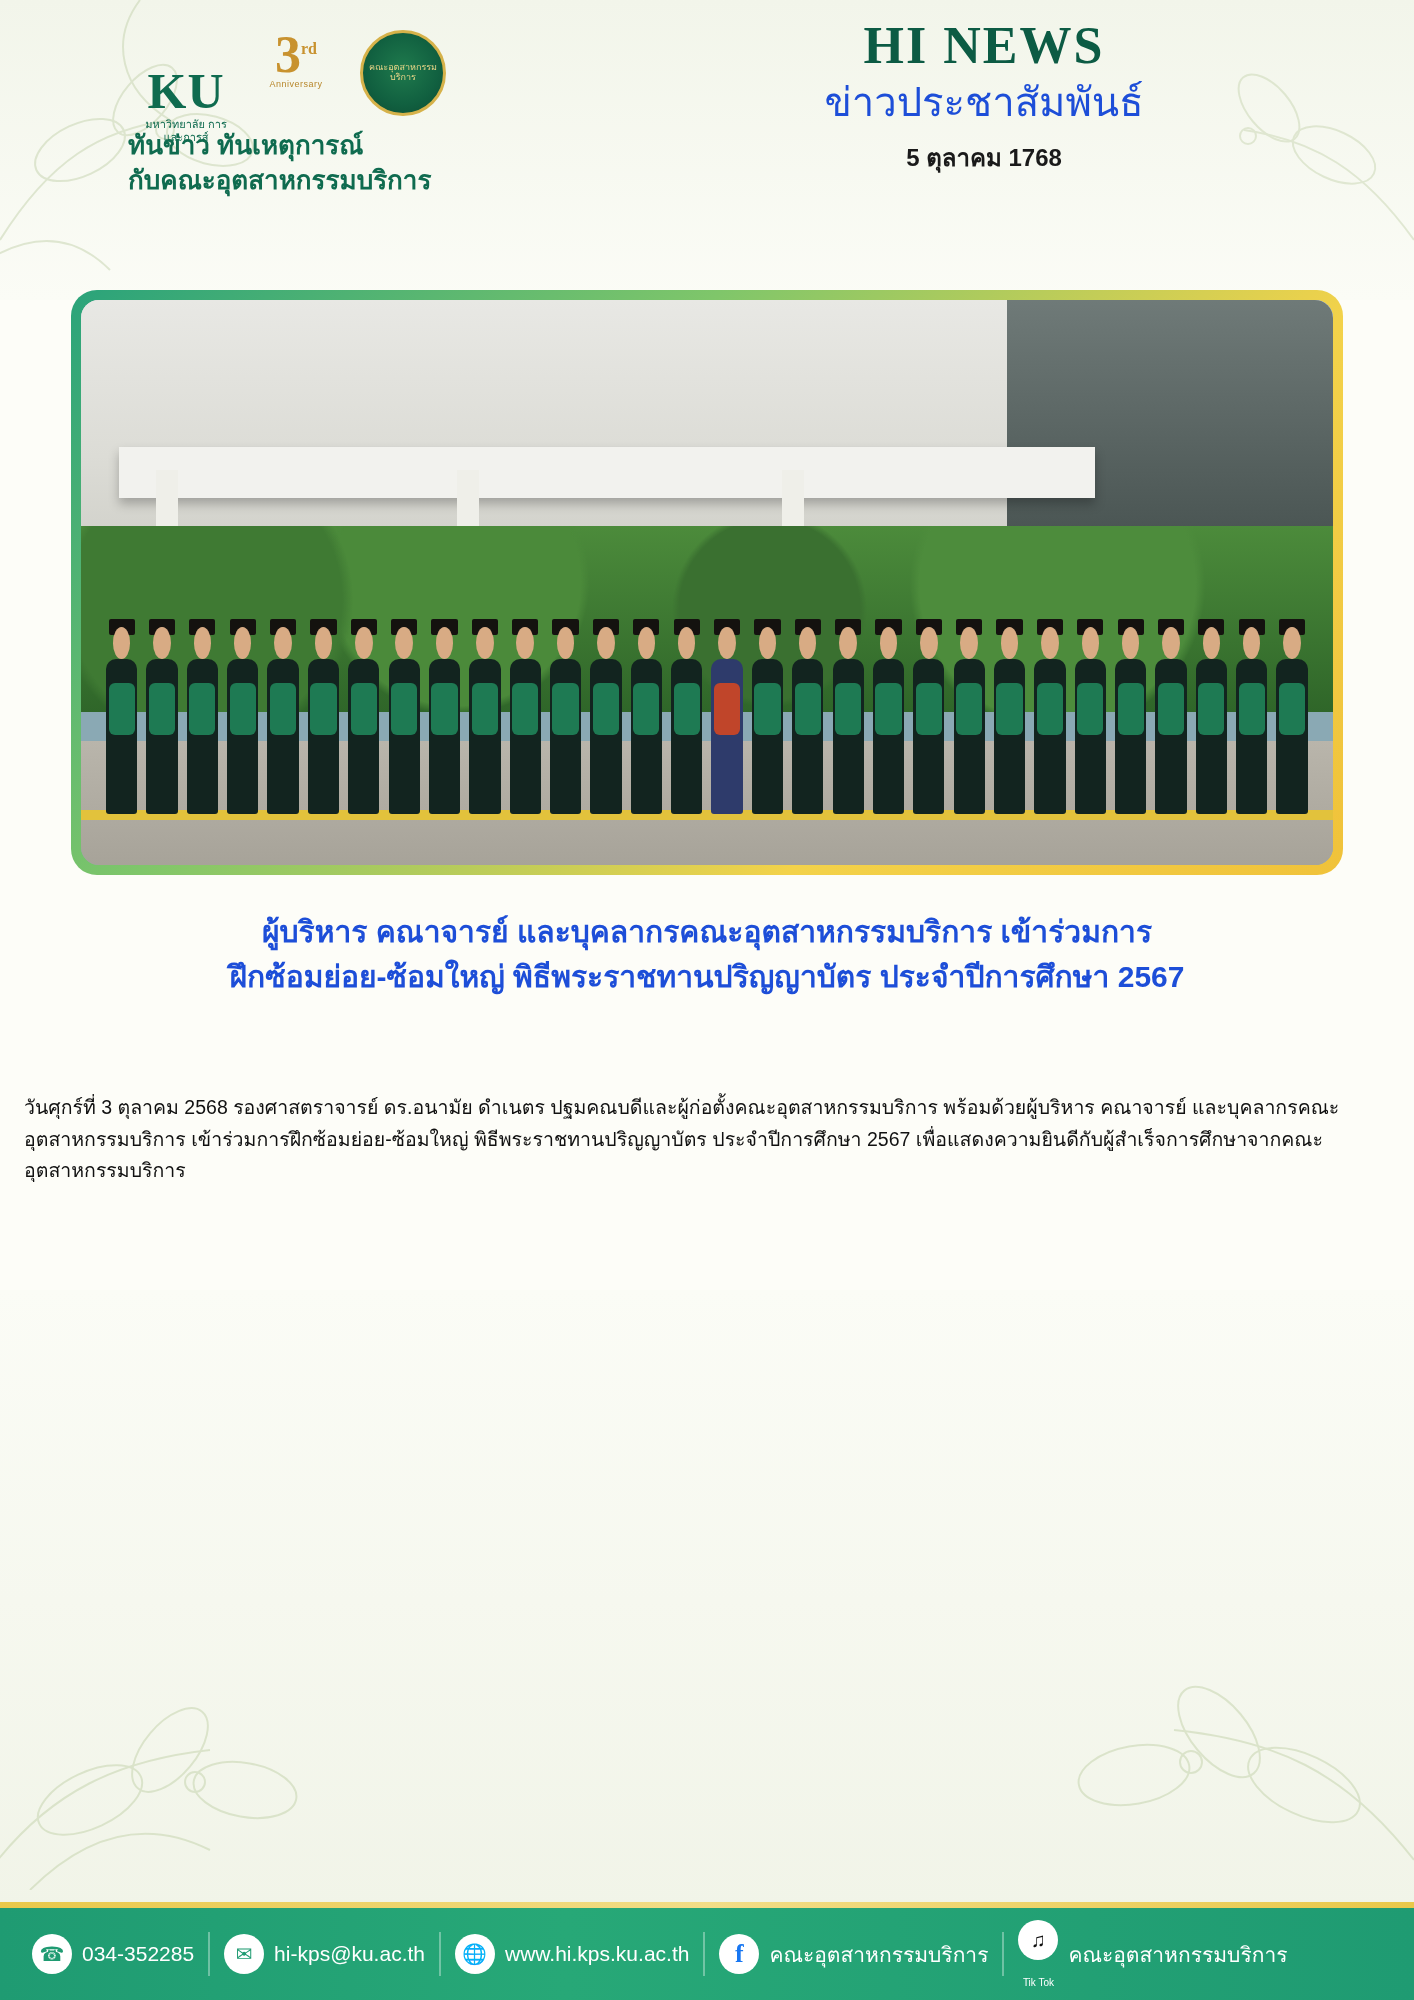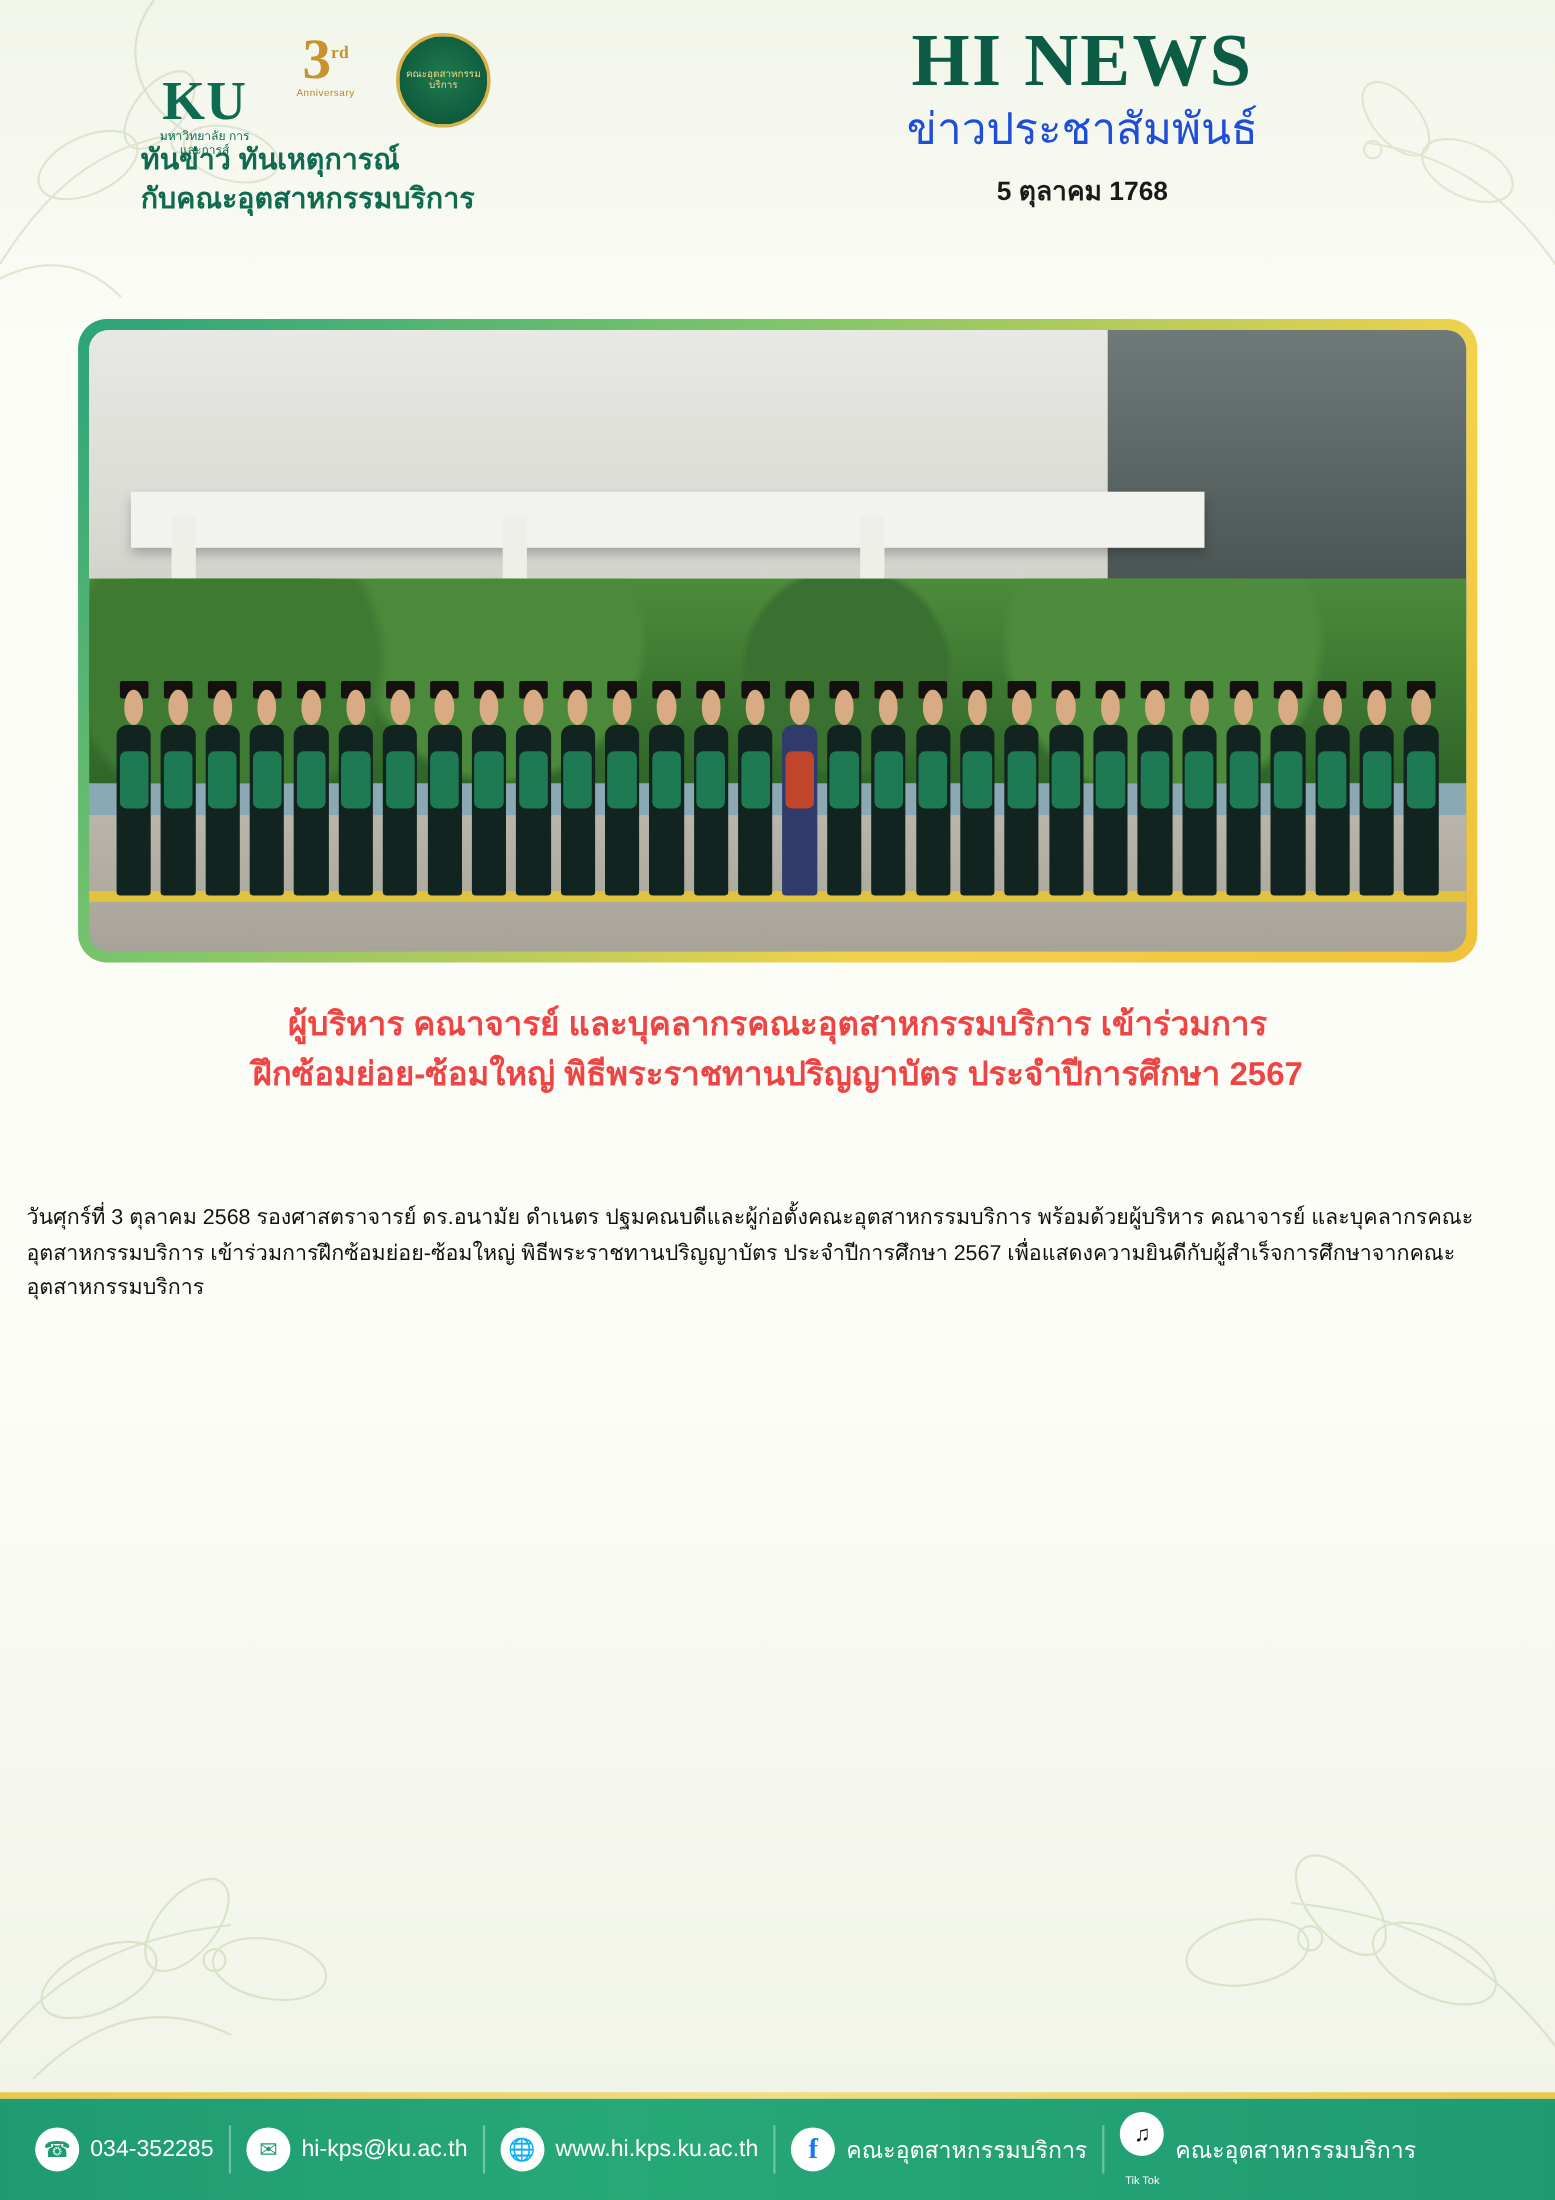--- a/index.html
+++ b/index.html
@@ -127,21 +127,21 @@
 
   .hi-news {
     position: absolute;
     right: 120px;
     top: 20px;
     text-align: center;
     width: 620px;
   }
   .hi-news .big {
     font-family: "Liberation Serif", serif;
-    font-size: 68px;
+    font-size: 52px;
     font-weight: bold;
     color: #0c5b44;
     letter-spacing: 2px;
     line-height: 1;
   }
   .hi-news .thai {
     font-size: 40px;
     color: #1d4ed8;
     margin-top: 8px;
     line-height: 1.1;
@@ -203,21 +203,21 @@
   .person .hood { position:absolute; bottom:40%; left:8%; width:84%; height:26%; border-radius:6px; background:#1e7a53; }
   .person .head { position:absolute; bottom:78%; left:22%; width:56%; height:16%; border-radius:50%; background:#d8ab84; }
   .person .cap { position:absolute; bottom:90%; left:8%; width:84%; height:8%; background:#14120f; border-radius:2px; }
   .person.center .gown { background:#2e3b6b; }
   .person.center .hood { background:#c0452a; }
 
   
   .headline {
     margin: 34px 60px 0 60px;
     text-align: center;
-    color: #ef4444;
+    color: #1d4ed8;
     font-weight: bold;
     font-size: 30px;
     line-height: 1.5;
   }
 
   
   .body-text {
     margin: 30px 24px 0 24px;
     color: #111;
     font-size: 19.5px;

